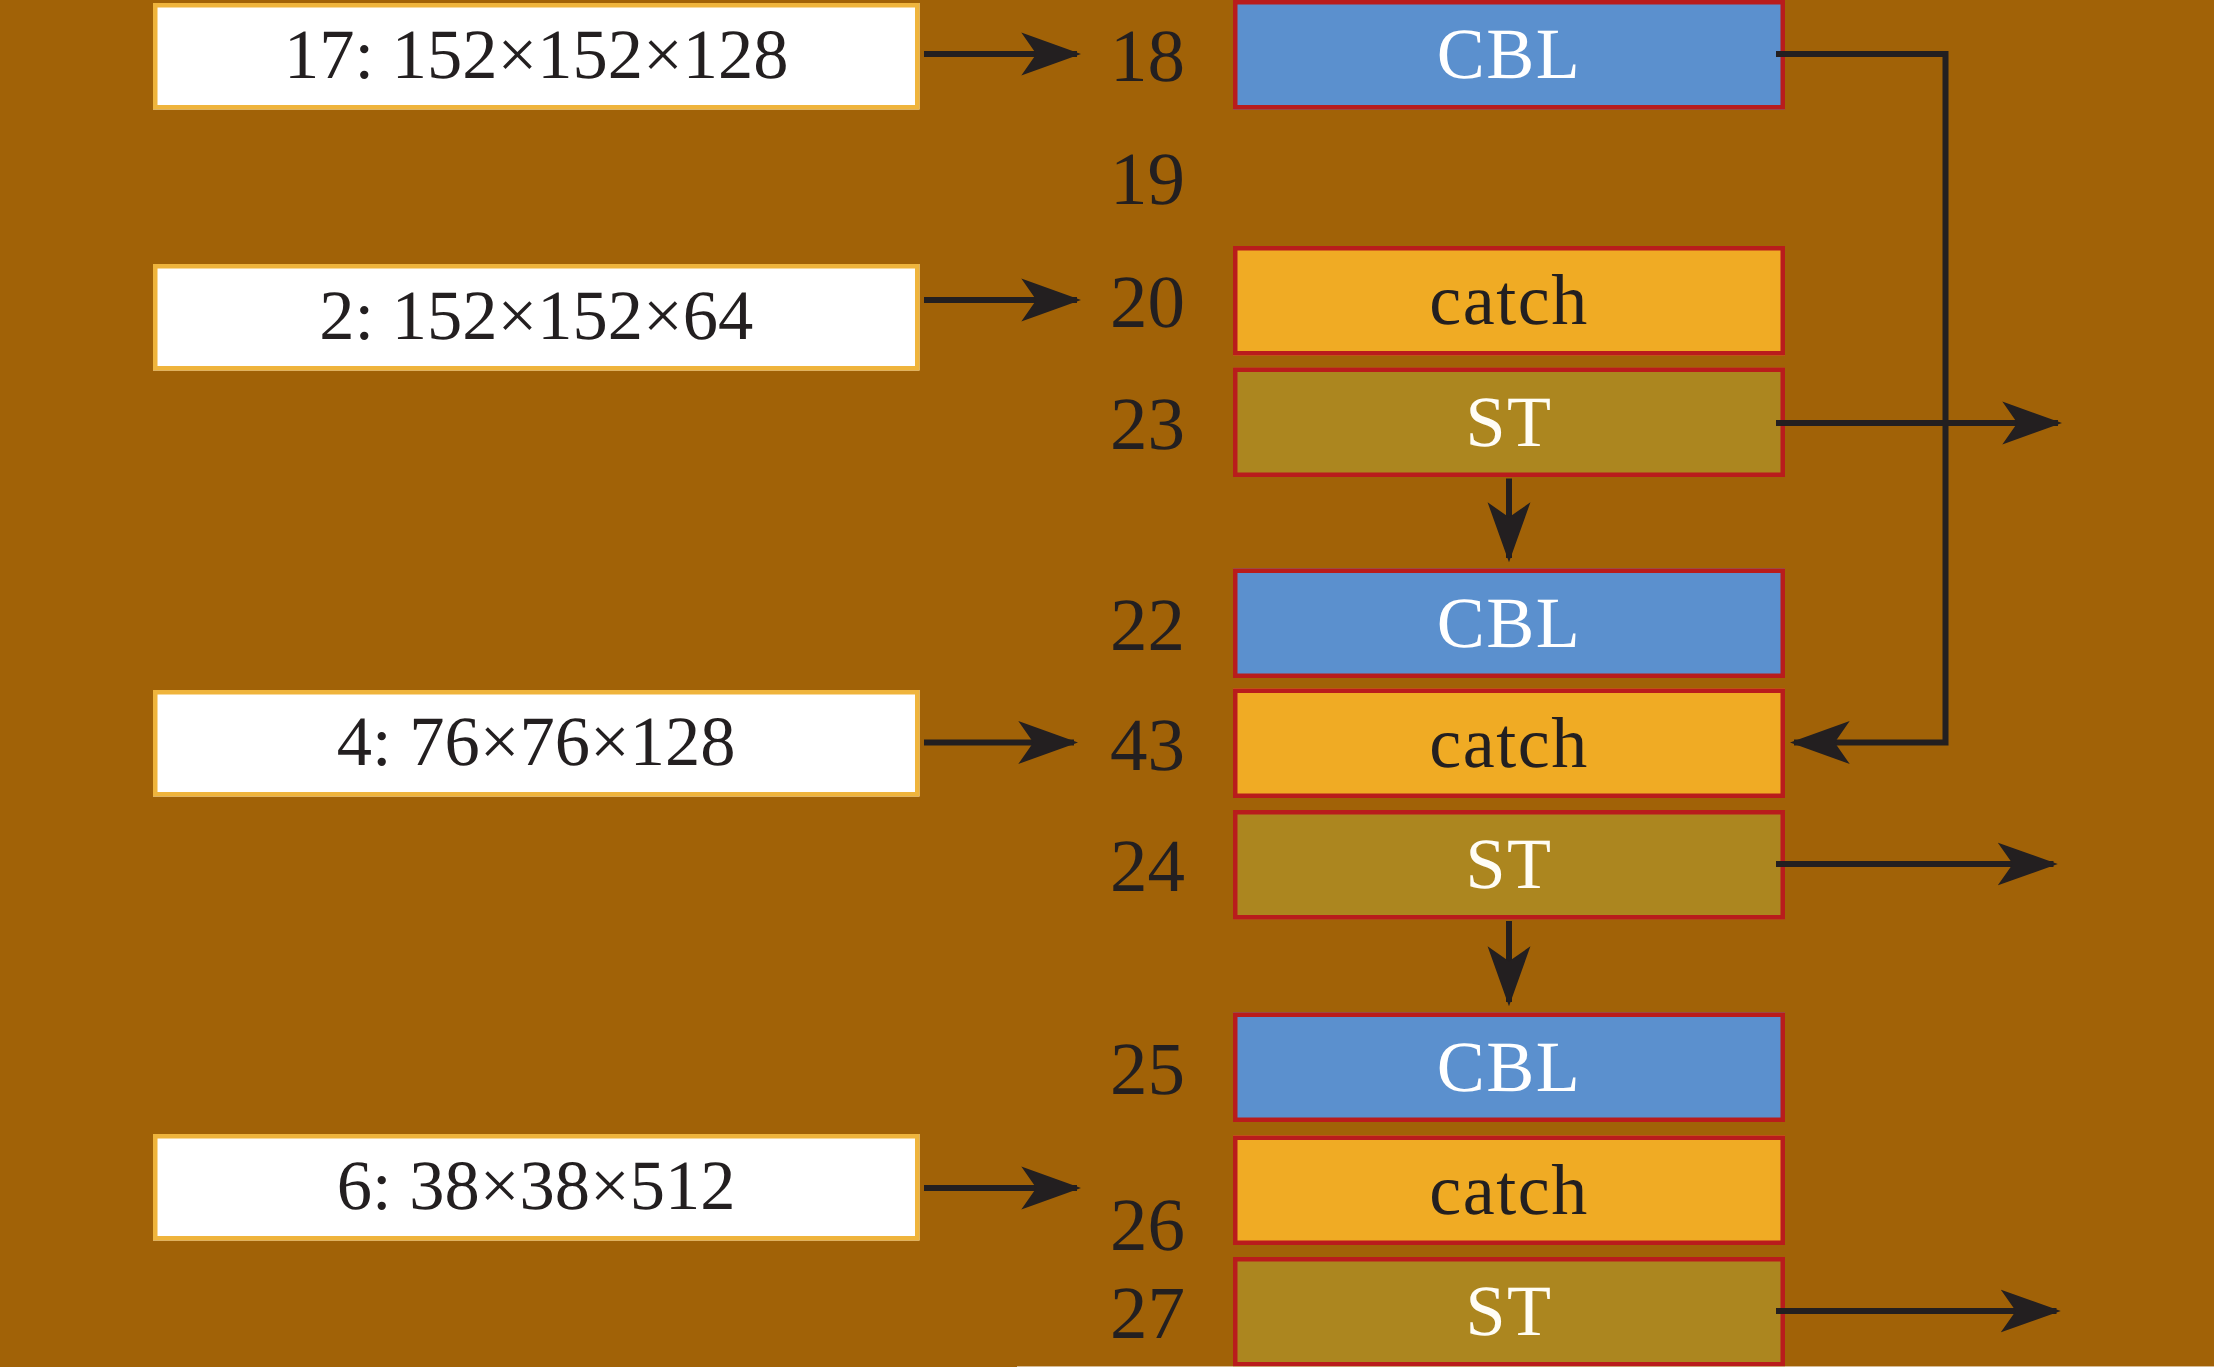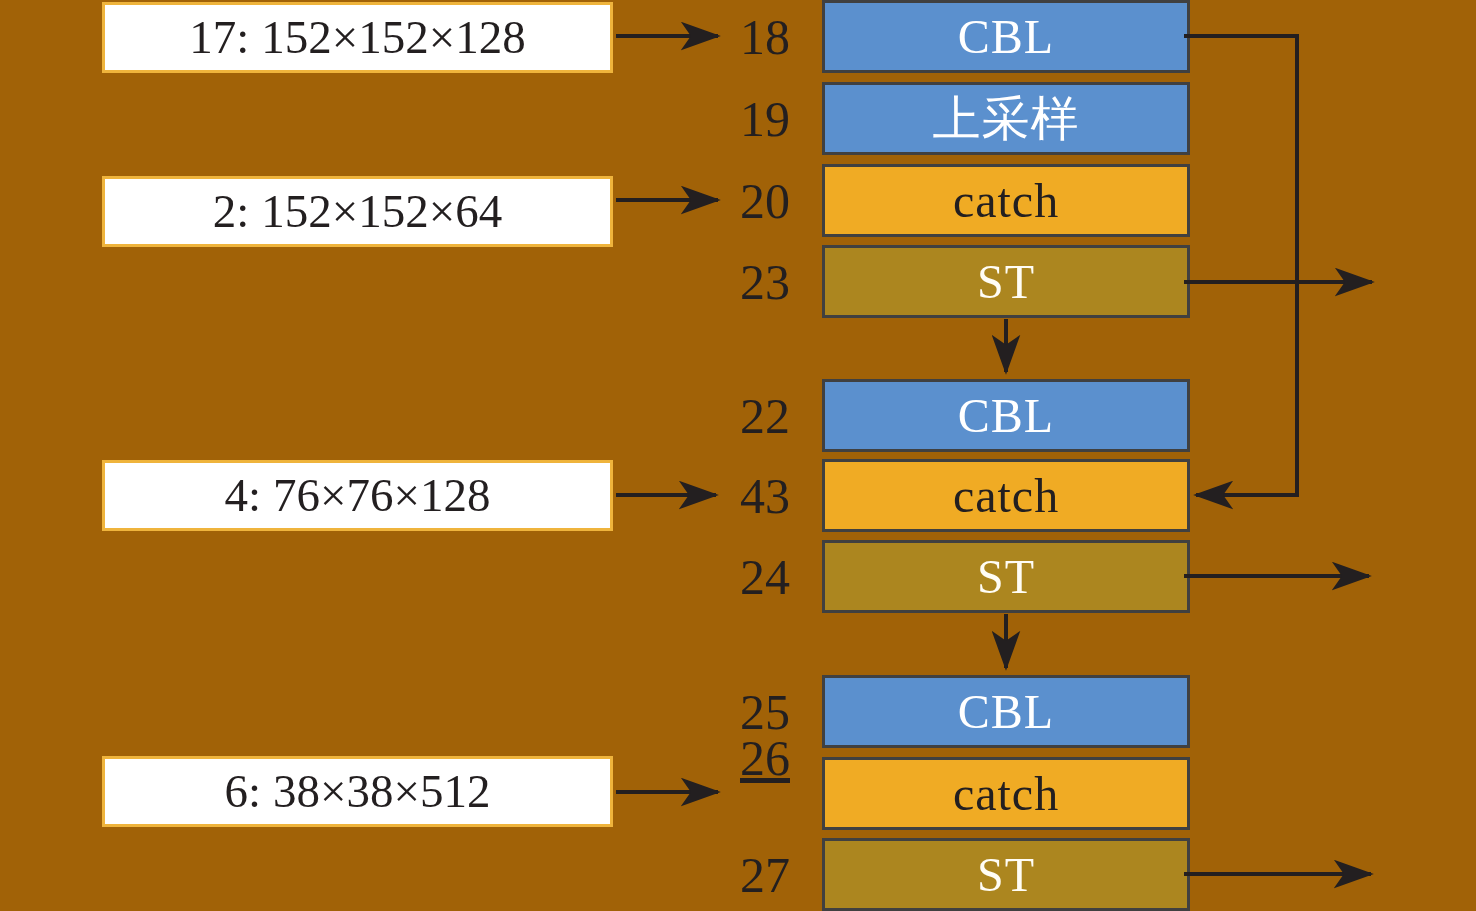--- a/index.html
+++ b/index.html
@@ -7,21 +7,21 @@
     position:relative;
     width:1476px;height:911px;
     background:#a16207;
     font-family:"Liberation Serif","DejaVu Serif",serif;
     overflow:hidden;
   }
   
   .block{
     position:absolute;
     left:822px;width:362px;height:67px;
-    border:3px solid #404040;
+    border:3px solid #b91c1c;
     display:flex;align-items:center;justify-content:center;
     font-size:48px;line-height:1;
     letter-spacing:1px;
   }
   .block.cbl{background:#5B90CE;color:#ffffff;}
   .block.catch{background:#F0AB24;color:#231F20;justify-content:center;}
   .block.st{background:#AC861F;color:#fffdf5;text-align:center;}
   
   .rownum{
     position:absolute;
@@ -62,28 +62,25 @@
     </div>
 
   <div class="rownum" style="top:37px;">18</div>
   <div class="rownum" style="top:119px;">19</div>
   <div class="rownum" style="top:201px;">20</div>
   <div class="rownum" style="top:282px;">23</div>
   <div class="rownum" style="top:416px;">22</div>
   <div class="rownum" style="top:496px;">43</div>
   <div class="rownum" style="top:577px;">24</div>
   <div class="rownum" style="top:712px;">25</div>
-  <div class="rownum" style="top:758px;text-decoration:underline;">26</div>
+  <div class="rownum" style="top:816px;">26</div>
   <div class="rownum" style="top:875px;">27</div>
 
   <div class="block cbl" style="top:0px;">
       <span>CBL</span>
-    </div>
-  <div class="block cbl" style="top:82px;">
-      <span>上采样</span>
     </div>
   <div class="block catch" style="top:164px;">
       <span>catch</span>
     </div>
   <div class="block st" style="top:245px;">
       <span>ST</span>
     </div>
   <div class="block cbl" style="top:379px;">
       <span>CBL</span>
     </div>

